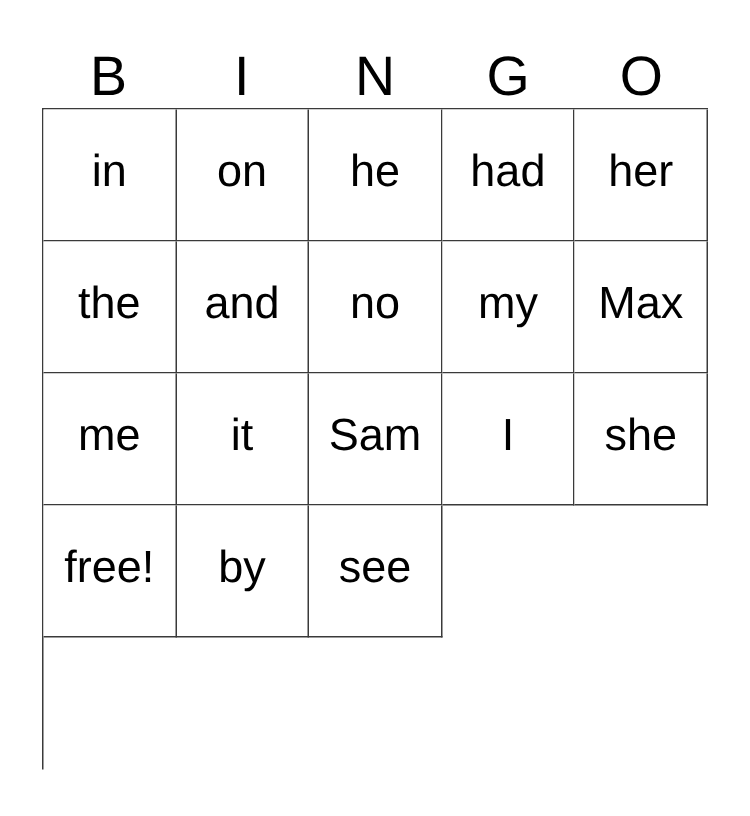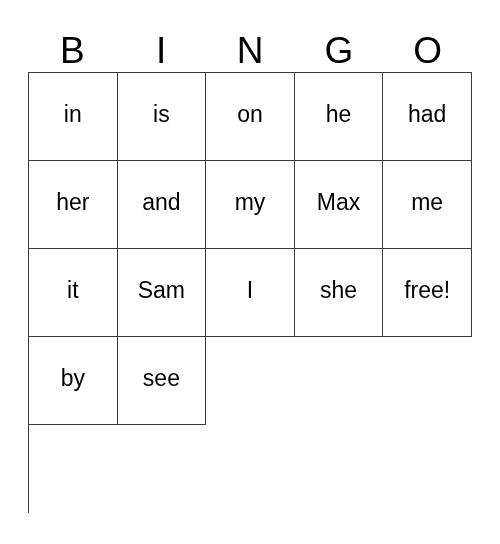--- a/index.html
+++ b/index.html
@@ -54,21 +54,21 @@
     border-right: 1px solid #3a3a3a;
     border-bottom: 1px solid #3a3a3a;
     display: flex;
     align-items: center;
     justify-content: center;
     background: #ffffff;
     box-sizing: border-box;
     overflow: hidden;
   }
   .bingo-cell-text {
-    font-size: 23px;
+    font-size: 30px;
     line-height: 1;
     color: #000000;
     white-space: nowrap;
     position: relative;
     top: -2px;
   }
 </style>
 </head>
 <body>
 
@@ -81,38 +81,41 @@
     <div class="header-letter">G</div>
     <div class="header-letter">O</div>
   </div>
 
   <div id="bingo-grid">
 
     <div class="bingo-cell">
         <span class="bingo-cell-text">in</span>
       </div>
     <div class="bingo-cell">
-        <span class="bingo-cell-text">is</span>
-      </div>
-    <div class="bingo-cell">
         <span class="bingo-cell-text">on</span>
       </div>
     <div class="bingo-cell">
         <span class="bingo-cell-text">he</span>
       </div>
 
     <div class="bingo-cell">
         <span class="bingo-cell-text">had</span>
       </div>
     <div class="bingo-cell">
         <span class="bingo-cell-text">her</span>
       </div>
+    <div class="bingo-cell">
+        <span class="bingo-cell-text">the</span>
+      </div>
 
     <div class="bingo-cell">
         <span class="bingo-cell-text">and</span>
+      </div>
+    <div class="bingo-cell">
+        <span class="bingo-cell-text">no</span>
       </div>
     <div class="bingo-cell">
         <span class="bingo-cell-text">my</span>
       </div>
     <div class="bingo-cell">
         <span class="bingo-cell-text">Max</span>
       </div>
     <div class="bingo-cell">
         <span class="bingo-cell-text">me</span>
       </div>

